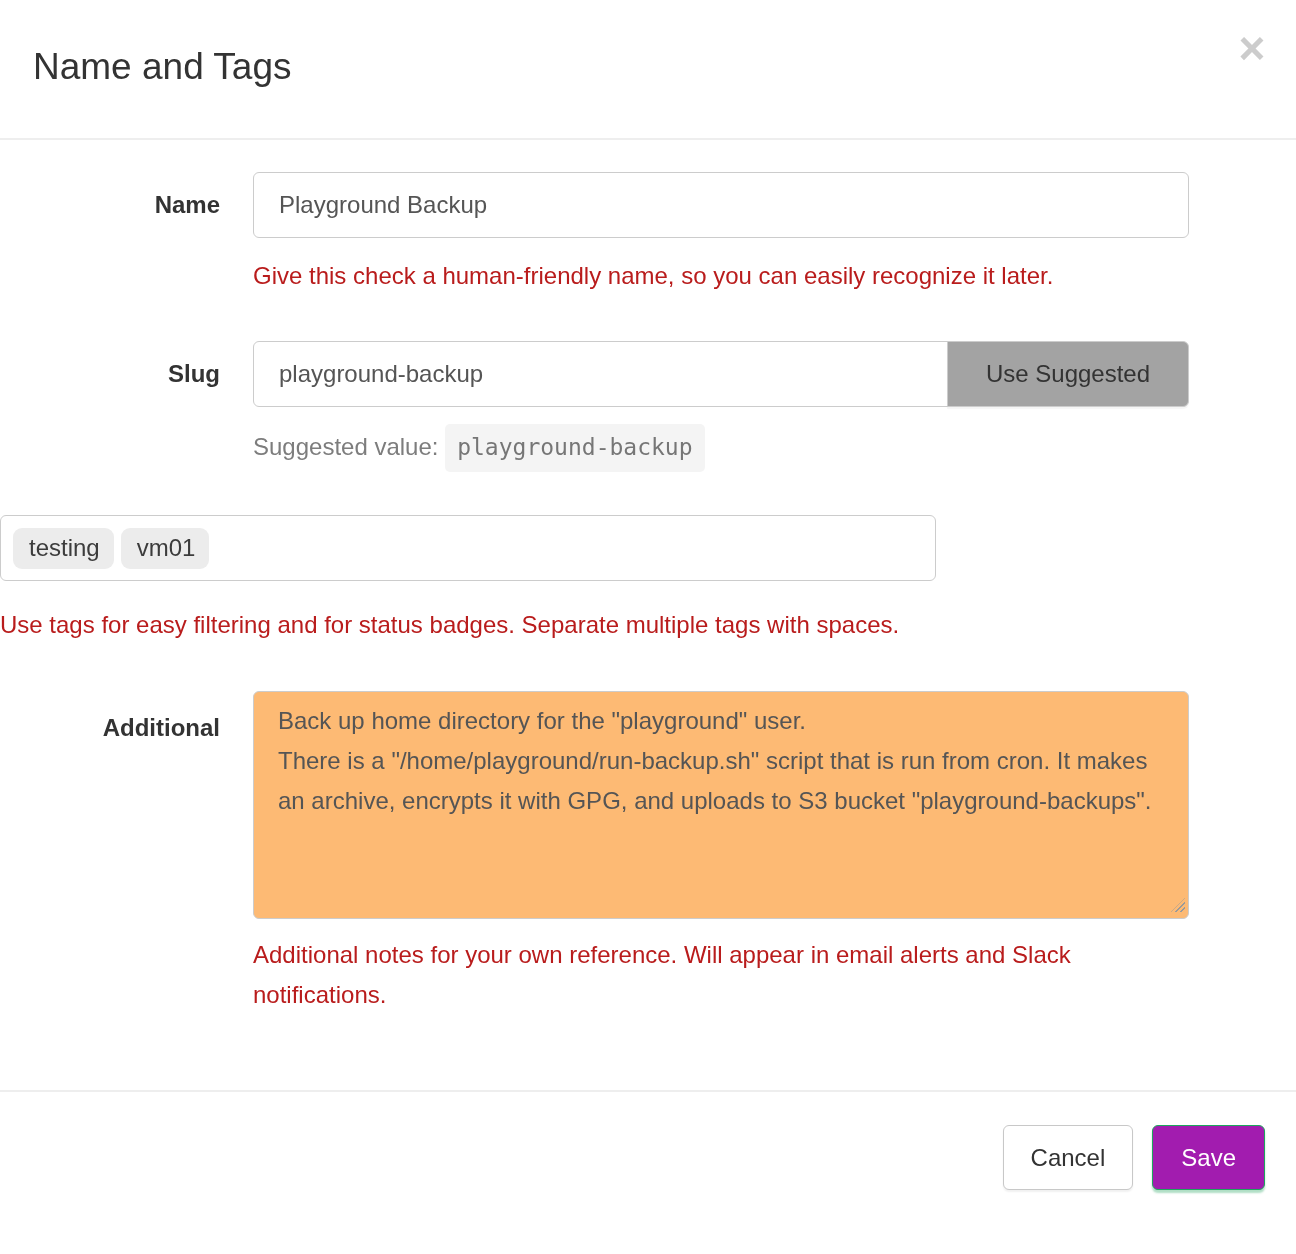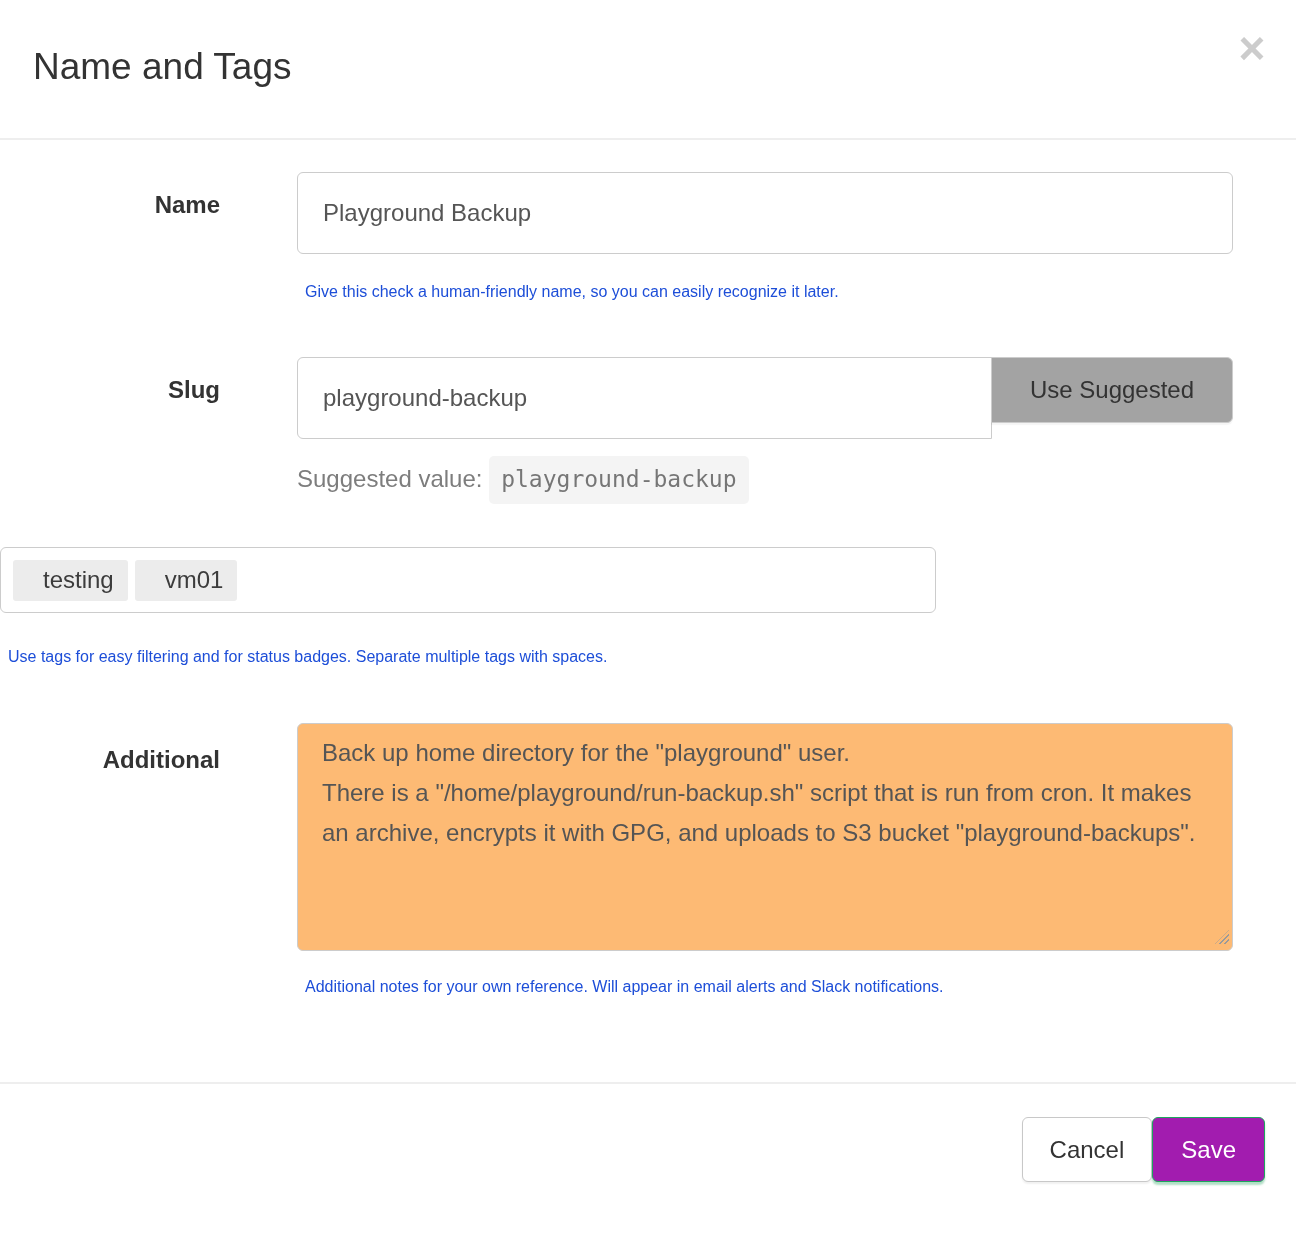--- a/index.html
+++ b/index.html
@@ -35,52 +35,51 @@
     font-size: 46px;
     font-weight: 700;
     line-height: 32px;
     text-align: center;
     font-family: "Liberation Sans", sans-serif;
   }
 
   
   .modal-body { padding: 32px 81px 0 0; }
 
-  .form-group { display: flex; gap: 44px; }
+  .form-group { display: flex; }
   .label-col {
     flex: 0 0 253px;
     padding-right: 33px;
     text-align: right;
   }
   .label-col label {
     font-size: 24px;
     font-weight: 700;
     color: #333;
   }
   .v-center label { line-height: 66px; }
   .field-col { flex: 0 0 936px; width: 936px; }
 
   .text-input {
     width: 100%;
-    height: 82px;
+    height: 66px;
     border: 1px solid #cccccc;
     border-radius: 6px;
     padding: 0 25px;
     font-size: 24px;
     color: #555;
     font-family: "Liberation Sans", "DejaVu Sans", sans-serif;
     outline: none;
     background: #fff;
   }
   .help-block {
     margin-top: 18px;
-    font-size: 16px;
+    font-size: 24px;
     line-height: 40px;
-    color: #1d4ed8;
-    margin-left: 8px;
+    color: #b91c1c;
   }
 
   
   .group-slug { margin-top: 45px; }
   .input-group { display: flex; width: 100%; }
   .input-group .text-input {
     flex: 1 1 auto;
     border-radius: 6px 0 0 6px;
   }
   .use-suggested-btn {
@@ -121,22 +120,22 @@
     border-radius: 6px;
     background: #fff;
     display: flex;
     align-items: center;
     padding: 0 12px;
     gap: 7px;
   }
   .tag-chip {
     display: inline-block;
     background: #ececec;
-    border-radius: 3px;
-    padding: 6px 14px 7px 30px;
+    border-radius: 9px;
+    padding: 6px 14px 7px 16px;
     font-size: 24px;
     color: #3c3c3c;
   }
   .group-tags .help-block { margin-top: 24px; }
 
   
   .group-desc { margin-top: 46px; }
   .group-desc .label-col label {
     display: inline-block;
     padding-top: 22px;
@@ -170,20 +169,21 @@
   .group-desc .help-block { margin-top: 16px; }
 
   
   .modal-footer {
     margin-top: 75px;
     border-top: 2px solid #eeeeee;
     padding: 33px 31px 30px 31px;
     display: flex;
     justify-content: flex-end;
     align-items: center;
+    gap: 19px;
   }
   .btn {
     height: 65px;
     border-radius: 6px;
     font-size: 24px;
     cursor: pointer;
     font-family: "Liberation Sans", "DejaVu Sans", sans-serif;
   }
   .btn-cancel {
     background: #ffffff;

